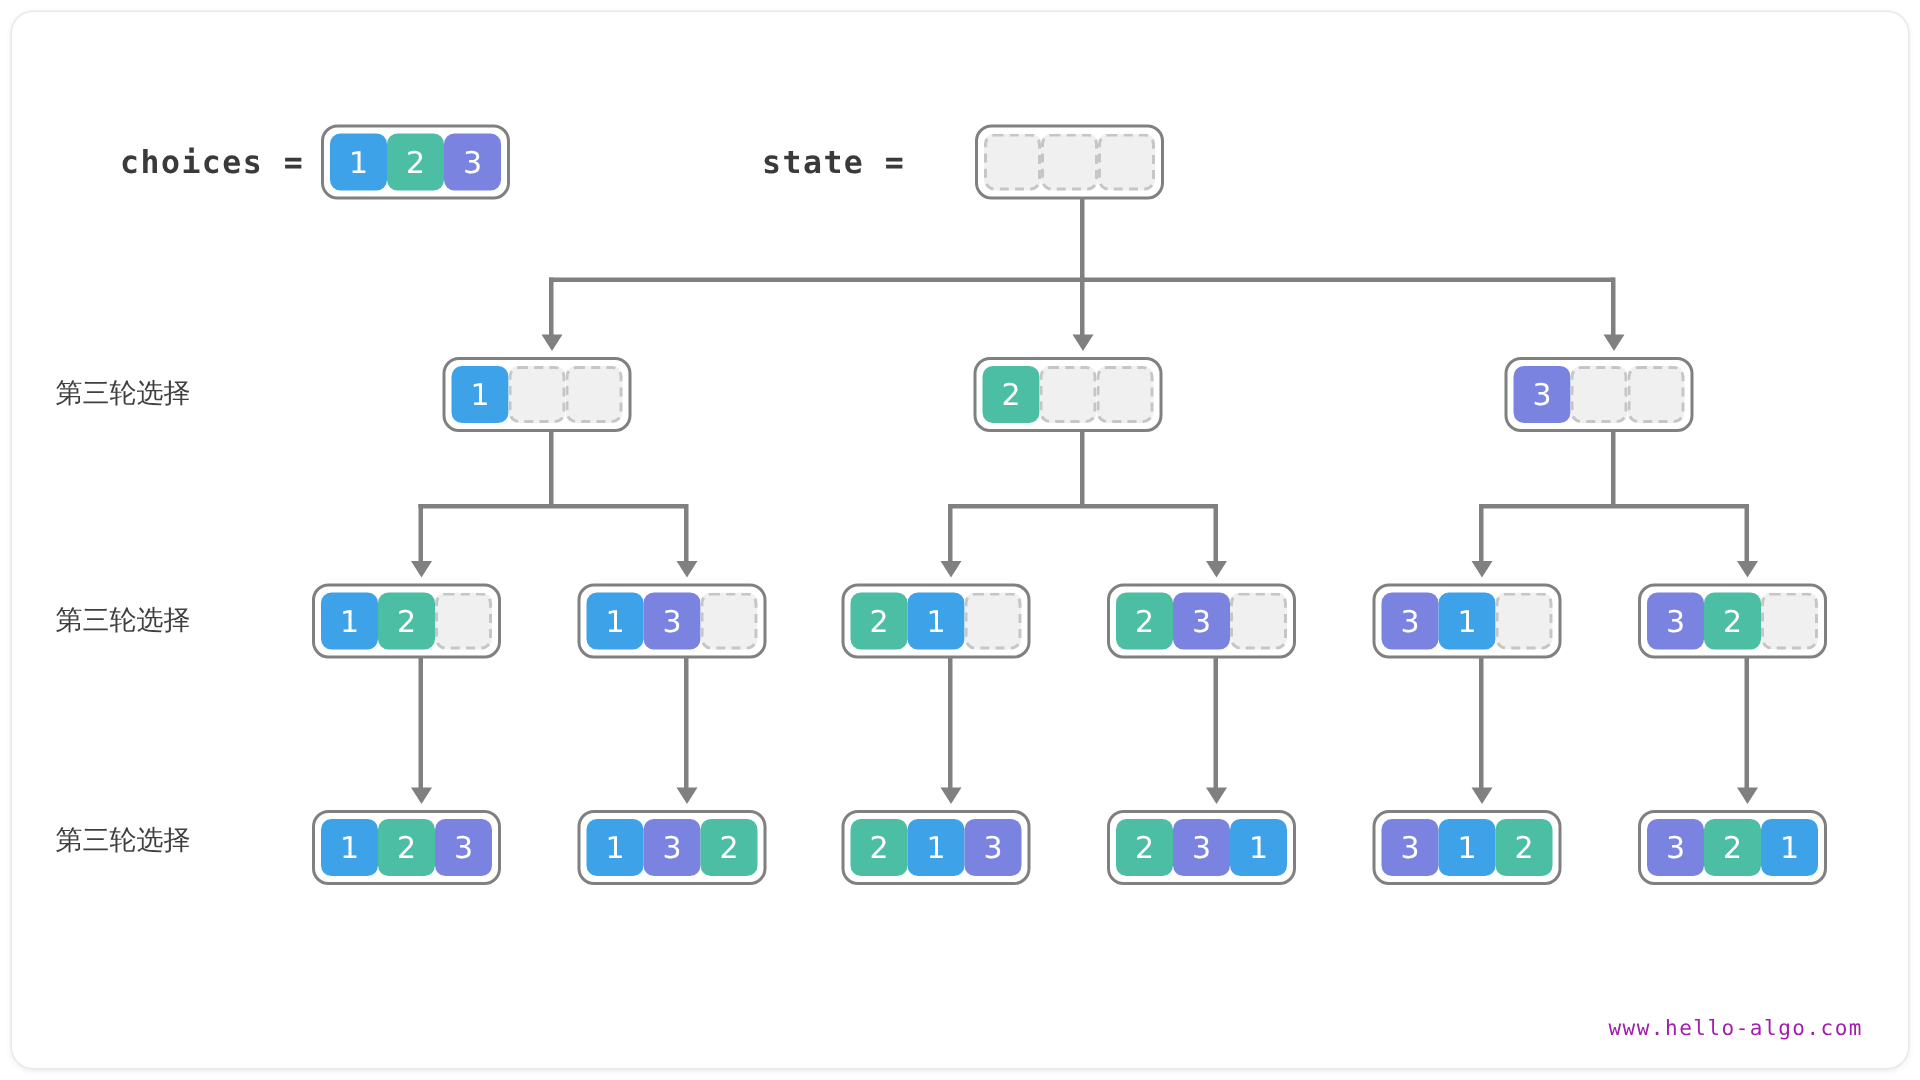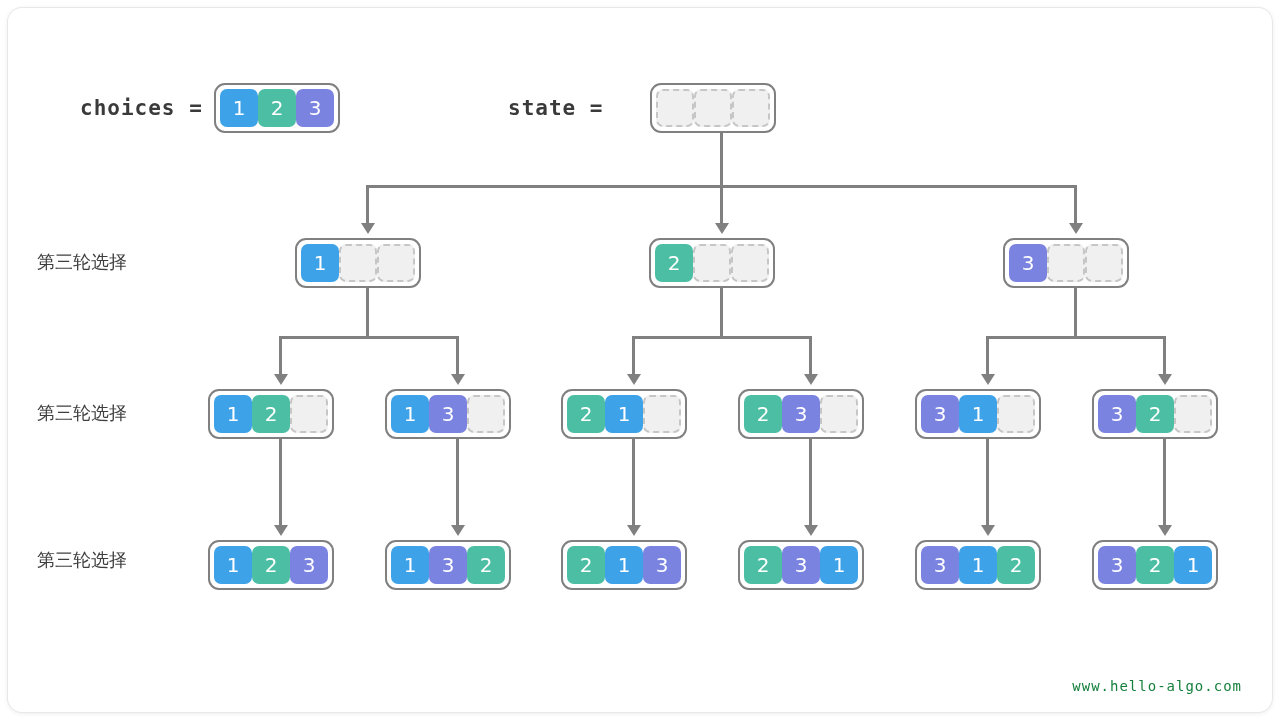--- a/index.html
+++ b/index.html
@@ -102,21 +102,21 @@
     border-top: 11px solid #808080;
   }
 
   
   .watermark {
     position: absolute;
     right: 38px;
     bottom: 26px;
     font-family: "DejaVu Sans Mono", "Liberation Mono", monospace;
     font-size: 14px;
-    color: #15803d;
+    color: #a21caf;
     letter-spacing: 1px;
     white-space: nowrap;
   }
 </style>
 </head>
 <body>
 
 <div id="canvas">
   <div class="frame"></div>
 

